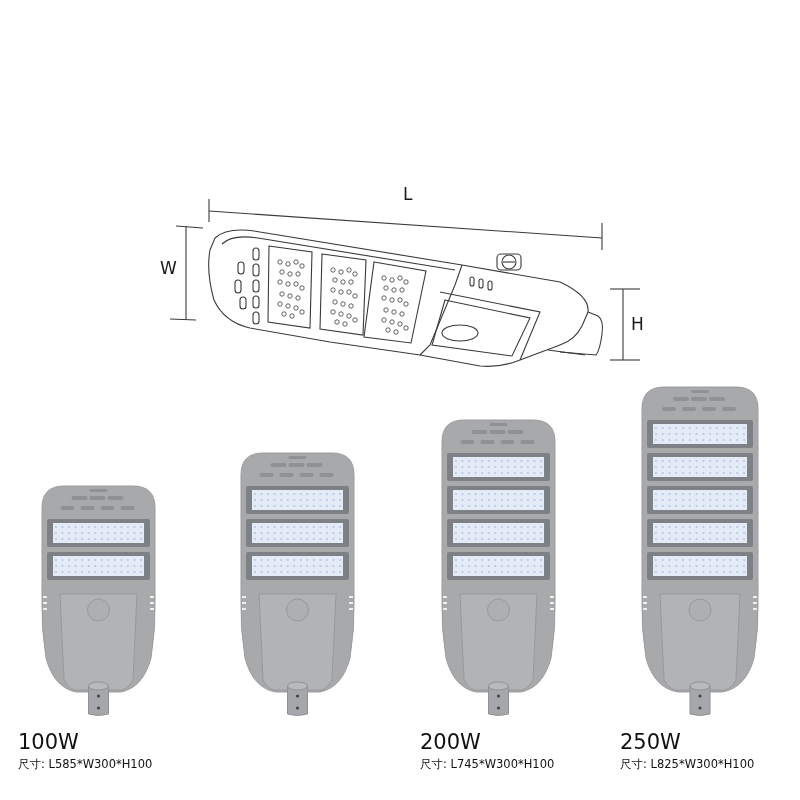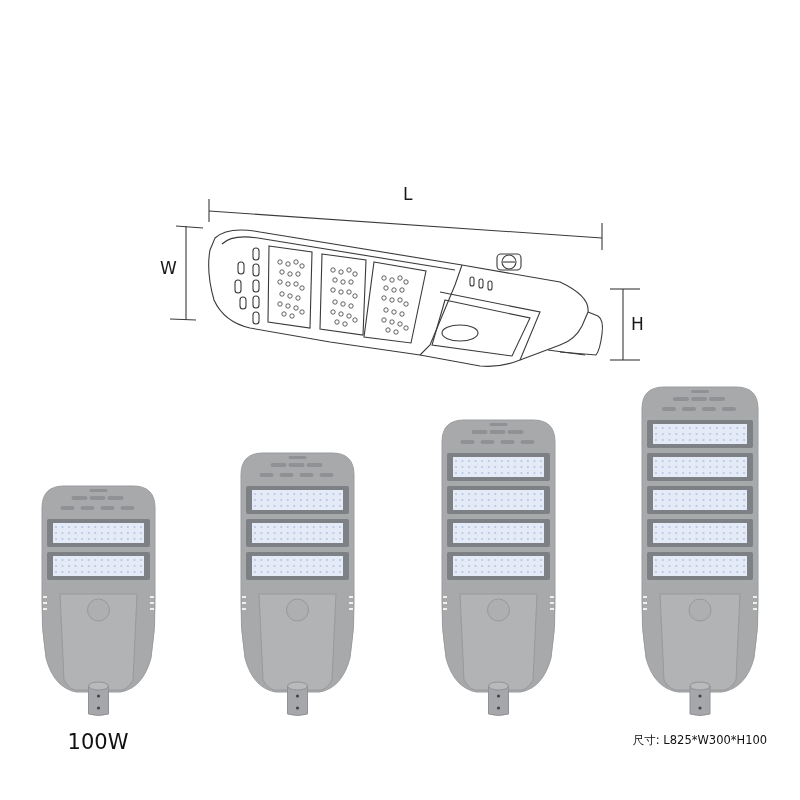--- a/index.html
+++ b/index.html
@@ -4,21 +4,21 @@
 <style>
   html, body { margin: 0; padding: 0; }
   body {
     width: 800px; height: 800px; background: #ffffff; position: relative; overflow: hidden;
     font-family: "DejaVu Sans", sans-serif;
   }
   .diagram { position: absolute; left: 0; top: 0; width: 800px; height: 400px; }
   .dim-label { position: absolute; font-family: "DejaVu Sans", sans-serif; font-size: 17px; color: #1a1a1a; }
   .lamp { position: absolute; }
   .lamp svg { display: block; }
-  .caption { position: absolute; text-align: center; color: #111; }
+  .caption { position: absolute; color: #111; }
   .watt { font-family: "DejaVu Sans", sans-serif; font-size: 21px; line-height: 24px; letter-spacing: 0px; }
   .size { font-family: "DejaVu Sans", sans-serif; font-size: 11.5px; line-height: 16px; margin-top: 2px; white-space: nowrap; }
 </style>
 </head>
 <body>
 
 <div class="diagram">
   <svg width="800" height="400" viewBox="0 0 800 400">
     <g fill="none" stroke="#3a3a3a" stroke-width="1.1">
 
@@ -818,20 +818,24 @@
         <path d="M50 301 L70 301 L70 329 Q60 332 50 329 Z" fill="#a5a7aa" stroke="#909295" stroke-width="1"></path>
         <ellipse cx="60" cy="301" rx="10" ry="4" fill="#b8babc" stroke="#909295" stroke-width="1"></ellipse>
         <circle cx="60" cy="311" r="1.6" fill="#444"></circle>
         <circle cx="60" cy="323" r="1.6" fill="#444"></circle>
       </svg>
     </div>
   </div>
 
 <div class="caption" style="left:18px; top:730px; width:160px;">
   <div class="watt">100W</div>
+  <div class="size">尺寸: L585*W300*H100</div>
 </div>
 <div class="caption" style="left:217px; top:730px; width:160px;">
 </div>
 <div class="caption" style="left:420px; top:730px; width:160px;">
+  <div class="watt">200W</div>
+  <div class="size">尺寸: L745*W300*H100</div>
 </div>
 <div class="caption" style="left:620px; top:730px; width:160px;">
+  <div class="watt">250W</div>
   <div class="size">尺寸: L825*W300*H100</div>
 </div>
 
 </body></html>

